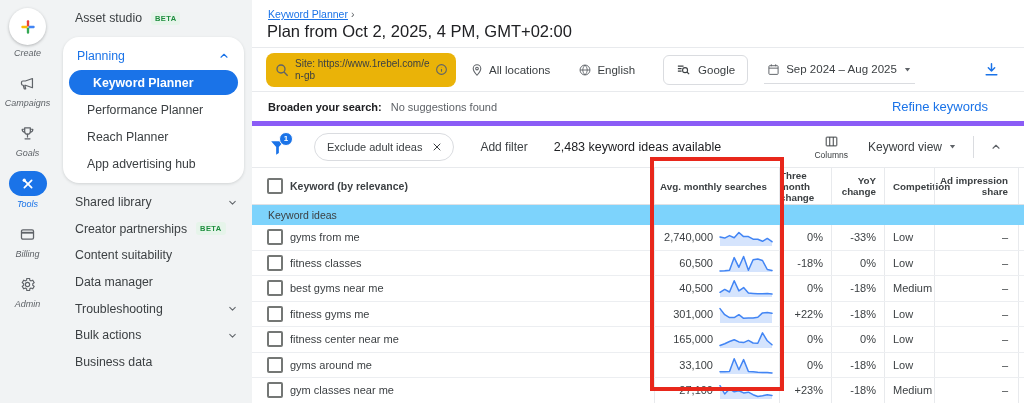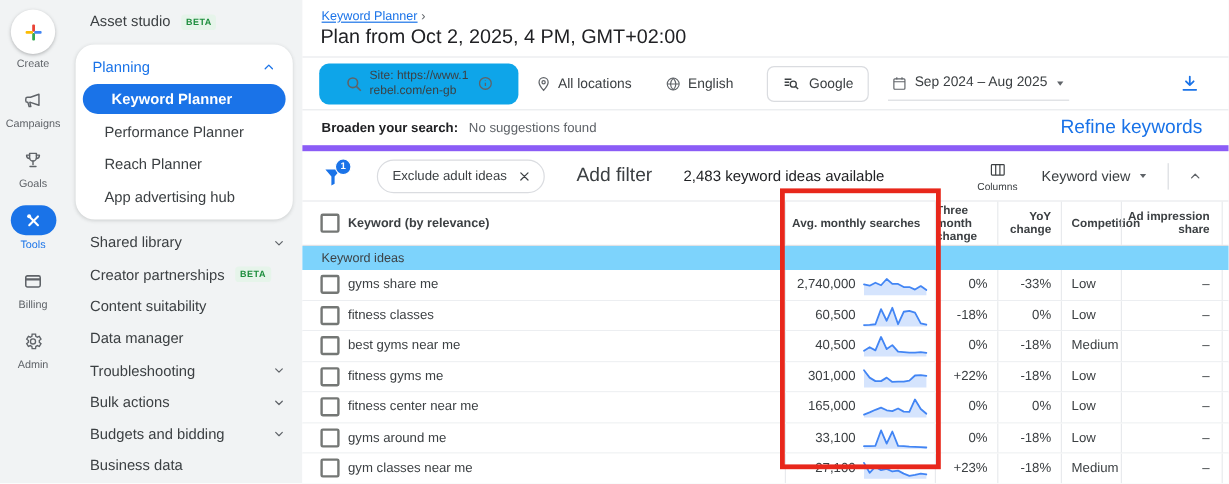--- a/index.html
+++ b/index.html
@@ -1,21 +1,21 @@
 <!DOCTYPE html>
 <html><head>
 <meta charset="utf-8">
 <title>Keyword Planner</title>
 <style>
   html,body{margin:0;padding:0;background:#fff;}
   .app{position:relative;width:1024px;height:403px;background:#f1f3f4;overflow:hidden;
        font-family:"Liberation Sans",sans-serif;color:#3c4043;-webkit-font-smoothing:antialiased;}
   
   .rail{position:absolute;left:0;top:0;width:55px;height:100%;display:flex;flex-direction:column;align-items:center;padding-top:8px;box-sizing:border-box;}
-  .rail-item{display:flex;flex-direction:column;align-items:center;margin-bottom:13px;cursor:pointer;}
+  .rail-item{display:flex;flex-direction:column;align-items:center;margin-bottom:13px;cursor:pointer;font-style:italic;}
   .rail-iconwrap{display:flex;align-items:center;justify-content:center;color:#5f6368;width:34px;height:24px;}
   .rail-iconwrap.circle{width:37px;height:37px;background:#fff;border-radius:50%;box-shadow:0 1px 3px rgba(60,64,67,.35);}
   .rail-iconwrap.pill{background:#1a73e8;color:#fff;border-radius:13px;width:38px;height:25px;}
   .rail-label{font-size:9px;color:#5f6368;margin-top:3px;}
   .rail-item.active .rail-label{color:#1a73e8;}
   
   .sidebar{position:absolute;left:55px;top:0;width:197px;height:100%;padding-top:5px;box-sizing:border-box;}
   .side-item{display:flex;align-items:center;height:26.6px;padding:0 14px 0 20px;font-size:12.3px;font-weight:500;color:#3c4043;cursor:pointer;white-space:nowrap;}
   .beta{margin-left:9px;background:#e6f4ea;color:#1e8e3e;font-size:7.5px;font-weight:700;padding:2px 4px;border-radius:3px;letter-spacing:.4px;}
   .chev{margin-left:auto;color:#5f6368;display:flex;align-items:center;}
@@ -26,41 +26,41 @@
   .side-item.header .chev{color:#1a73e8;}
   .side-item.active{background:#1a73e8;border-radius:14px;margin:1px 6px 2px 6px;height:25px;color:#fff;font-weight:700;padding-left:18px;}
   
   .main{position:absolute;left:252px;top:0;width:772px;height:100%;background:#fff;}
   .breadcrumb{position:absolute;left:16px;top:8px;font-size:10.5px;}
   .bc-link{color:#1a73e8;text-decoration:underline;cursor:pointer;}
   .bc-sep{color:#5f6368;margin-left:3px;}
   .page-title{position:absolute;left:15px;top:22px;font-size:16.5px;font-weight:400;color:#202124;}
   
   .tbar{position:absolute;left:0;top:47px;width:100%;height:45px;border-top:1px solid #e8eaed;border-bottom:1px solid #e8eaed;display:flex;align-items:center;padding:0 14px;box-sizing:border-box;}
-  .site-chip{display:flex;align-items:center;background:#0ea5e9;border-radius:8px;height:34px;width:166px;padding:0 21px;box-sizing:border-box;cursor:pointer;color:#5f6368;}
+  .site-chip{display:flex;align-items:center;background:#eab308;border-radius:8px;height:34px;width:190px;padding:0 8px;box-sizing:border-box;cursor:pointer;color:#5f6368;}
   .site-text{font-size:10px;line-height:12px;color:#3c4043;margin:0 5px;flex:1;word-break:break-all;}
   .t-item{display:flex;align-items:center;font-size:11.5px;color:#3c4043;gap:5px;cursor:pointer;}
   .t-item .icon{color:#5f6368;display:flex;}
   .t-loc{margin-left:14px;}
   .t-lang{margin-left:28px;}
   .net-chip{margin-left:28px;border:1px solid #dadce0;border-radius:6px;height:28px;display:flex;align-items:center;padding:0 12px;gap:7px;font-size:11.5px;cursor:pointer;}
   .t-date{margin-left:16px;border-bottom:1px solid #dadce0;height:27px;display:flex;align-items:center;gap:6px;padding:0 3px;}
   .dl-btn{margin-left:auto;margin-right:10px;color:#1a73e8;cursor:pointer;display:flex;}
   
   .broaden{position:absolute;left:0;top:92px;width:100%;height:34px;border-bottom:5px solid #8b5cf6;display:flex;align-items:center;padding:0 16px;box-sizing:border-box;font-size:11px;}
   .b-label{font-weight:700;color:#202124;}
   .b-status{color:#5f6368;margin-left:9px;}
-  .refine{margin-left:auto;margin-right:6px;color:#1a73e8;font-weight:500;font-size:16px;cursor:pointer;}
+  .refine{margin-left:auto;margin-right:20px;color:#1a73e8;font-weight:500;font-size:13px;cursor:pointer;}
   
   .fbar{position:absolute;left:0;top:126px;width:100%;height:42px;border-bottom:1px solid #e8eaed;display:flex;align-items:center;padding:0 16px;box-sizing:border-box;}
   .funnel{position:relative;width:22px;height:20px;color:#1a73e8;cursor:pointer;display:flex;align-items:flex-end;}
   .fbadge{position:absolute;top:-5px;right:-3px;background:#1a73e8;color:#fff;font-size:8px;font-weight:700;width:12px;height:12px;border-radius:50%;display:flex;align-items:center;justify-content:center;border:1.5px solid #fff;}
   .chip{margin-left:24px;border:1px solid #dadce0;border-radius:14px;height:26px;display:flex;align-items:center;padding:0 10px 0 12px;font-size:11px;gap:9px;cursor:pointer;color:#3c4043;}
   .chip .x-ic{display:flex;color:#3c4043;cursor:pointer;}
-  .addf{margin-left:26px;font-size:16px;font-weight:500;cursor:pointer;}
+  .addf{margin-left:26px;font-size:12px;font-weight:500;cursor:pointer;}
   .count{margin-left:26px;font-size:12.5px;font-weight:500;color:#202124;}
   .cols-btn{margin-left:auto;display:flex;flex-direction:column;align-items:center;font-size:8.5px;color:#3c4043;gap:1px;cursor:pointer;}
   .kview{margin-left:20px;display:flex;align-items:center;font-size:12px;gap:6px;cursor:pointer;color:#3c4043;}
   .kview .caret{display:flex;color:#5f6368;}
   .vdiv{width:1px;height:22px;background:#dadce0;margin-left:16px;}
   .collapse{margin-left:16px;margin-right:6px;color:#5f6368;cursor:pointer;display:flex;}
   
   .thead{position:absolute;left:0;top:168px;width:100%;height:37px;border-bottom:1px solid #dfe1e5;display:flex;box-sizing:border-box;}
   .thead .c{font-size:9.8px;font-weight:700;color:#3c4043;line-height:11px;}
   .thead .c-kw{font-size:10.5px;}
@@ -218,28 +218,20 @@
       </div>
       <div class="side-item">
         <span class="side-label">Bulk actions</span>
         <span class="icon chev">
           <svg width="11" height="11" viewBox="0 0 24 24" fill="none" stroke="currentColor" stroke-width="2.2" stroke-linecap="round" stroke-linejoin="round">
             <path d="M6 9.5l6 6 6-6"></path>
           </svg>
         </span>
       </div>
       <div class="side-item">
-        <span class="side-label">Budgets and bidding</span>
-        <span class="icon chev">
-          <svg width="11" height="11" viewBox="0 0 24 24" fill="none" stroke="currentColor" stroke-width="2.2" stroke-linecap="round" stroke-linejoin="round">
-            <path d="M6 9.5l6 6 6-6"></path>
-          </svg>
-        </span>
-      </div>
-      <div class="side-item">
         <span class="side-label">Business data</span>
       </div>
     </aside>
 
   <main class="main">
 
     <div class="breadcrumb">
       <span class="bc-link">Keyword Planner</span><span class="bc-sep">›</span>
     </div>
     <div class="page-title">Plan from Oct 2, 2025, 4 PM, GMT+02:00</div>
@@ -377,21 +369,21 @@
     </div>
 
     <div class="tsection">Keyword ideas</div>
 
     <div class="tbody">
         <div class="trow">
           <div class="c c-check">
             <span class="cb"></span>
           </div>
           <div class="c c-kw">
-            <span>gyms share me</span>
+            <span>gyms from me</span>
           </div>
           <div class="c c-avg">
             <span class="avgnum">2,740,000</span>
             <svg class="spark" width="54" height="20">
               <polygon points="1.0,10.0 5.7,11.1 10.5,8.6 15.2,10.7 19.9,5.5 24.6,9.6 29.4,9.6 34.1,12.2 38.8,12.2 43.5,14.3 48.3,11.4 53.0,14.7 53,19 1,19" fill="rgba(66,133,244,.22)"></polygon>
               <polyline points="1.0,10.0 5.7,11.1 10.5,8.6 15.2,10.7 19.9,5.5 24.6,9.6 29.4,9.6 34.1,12.2 38.8,12.2 43.5,14.3 48.3,11.4 53.0,14.7" fill="none" stroke="#4285f4" stroke-width="1.5" stroke-linejoin="round" stroke-linecap="round"></polyline>
             </svg>
           </div>
           <div class="c c-3m">0%</div>
           <div class="c c-yoy">-33%</div>

